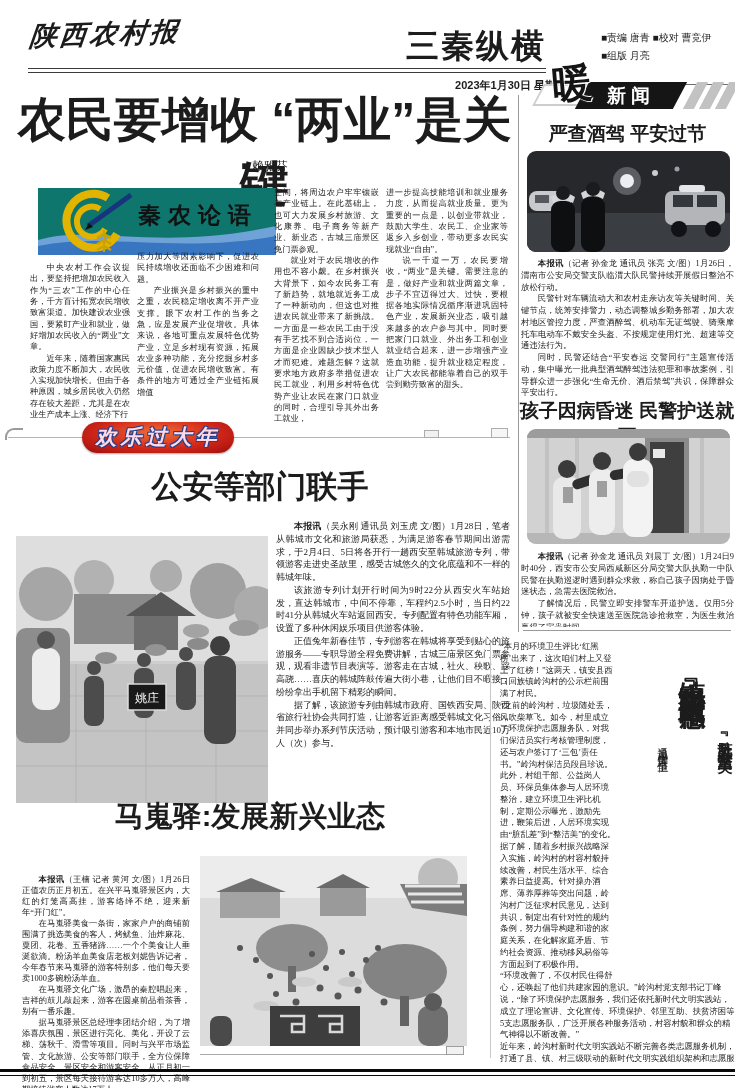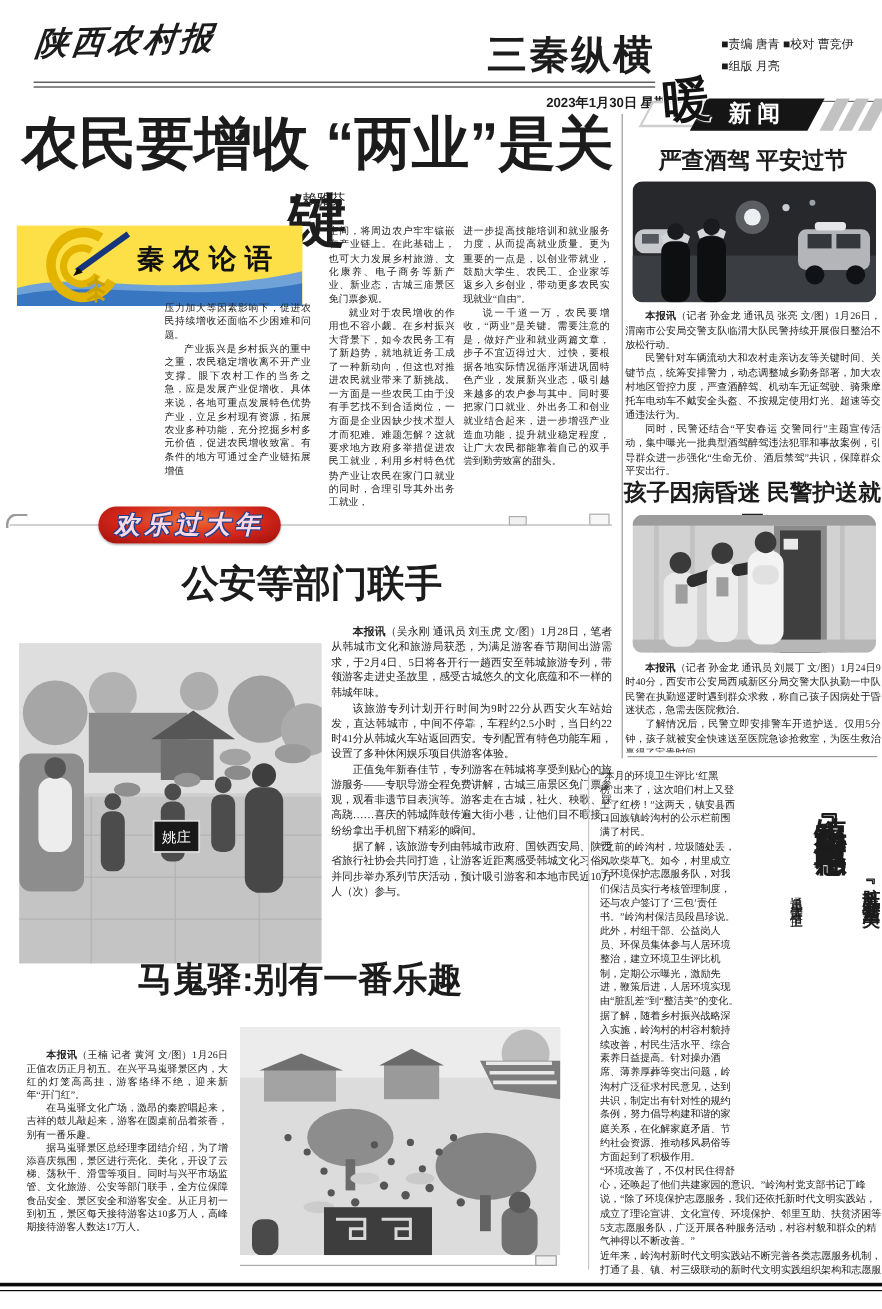--- a/index.html
+++ b/index.html
@@ -26,21 +26,21 @@
   .credits { left:601px; top:29px; font-size:10px; line-height:1.8; white-space:nowrap; }
   .credits-rule { left:598px; top:84px; width:137px; height:1px; background:#6c6c6c; }
 
   
   .main-headline { left:12px; top:88px; width:505px; text-align:center;
     font-size:48px; font-weight:900; letter-spacing:0px; }
   .main-byline { left:12px; top:158px; width:505px; text-align:center; font-size:12px; }
   .v-divider-main { left:518px; top:95px; width:1px; height:537px; background:#9a9a9a; }
   .v-divider-bottom { left:490px; top:642px; width:1px; height:416px; background:#c8c8c8; }
 
-  .qn-banner { left:14px; top:188px; width:238px; height:67px; overflow:hidden; background:#fde047; }
+  .qn-banner { left:38px; top:188px; width:238px; height:67px; overflow:hidden; background:#0f766e; }
   .qn-title { position:absolute; left:100px; top:12px; font-size:23px; font-weight:bold;
     letter-spacing:7px; color:#111; }
 
   .newscol { overflow:hidden; font-size:8.2px; line-height:1.38; text-align:justify; color:#222; }
   .col1 { left:30px;  top:262px; width:100px; height:172px; }
   .col2 { left:137px; top:251px; width:122px; height:172px; }
   .col3 { left:274px; top:187px; width:105px; height:247px; }
   .col4 { left:386px; top:187px; width:122px; height:247px; }
   .newscol p, .bodytext p { text-indent:2em; text-align:justify; }
   .newscol p.cont, .bodytext p.cont { text-indent:0; }
@@ -137,20 +137,24 @@
       <path d="M70 10 a27 27 0 1 0 9 36" stroke="#e2b400" stroke-width="8" fill="none"></path>
       <path d="M62 21 a15 15 0 1 0 5 20" stroke="#e2b400" stroke-width="6" fill="none"></path>
       <line x1="66" y1="42" x2="66" y2="64" stroke="#caa100" stroke-width="2"></line>
       <path d="M66 46 l-7 4 M66 46 l7 4 M66 52 l-7 4 M66 52 l7 4 M66 58 l-7 4 M66 58 l7 4" stroke="#caa100" stroke-width="2.5" fill="none"></path>
       <line x1="50" y1="38" x2="93" y2="7" stroke="#16357d" stroke-width="5"></line>
       <path d="M47 42 l8 -3 -4 -4 z" fill="#111"></path>
     </svg>
     <span class="qn-title">秦农论语</span>
   </div>
 
+  <div class="abs newscol col1">
+    <p>中央农村工作会议提出，要坚持把增加农民收入作为“三农”工作的中心任务，千方百计拓宽农民增收致富渠道。加快建设农业强国，要紧盯产业和就业，做好增加农民收入的“两业”文章。</p>
+    <p>近年来，随着国家惠民政策力度不断加大，农民收入实现加快增长。但由于各种原因，城乡居民收入仍然存在较大差距，尤其是在农业生产成本上涨、经济下行</p>
+  </div>
   <div class="abs newscol col2">
     <p class="cont">压力加大等因素影响下，促进农民持续增收还面临不少困难和问题。</p>
     <p>产业振兴是乡村振兴的重中之重，农民稳定增收离不开产业支撑。眼下农村工作的当务之急，应是发展产业促增收。具体来说，各地可重点发展特色优势产业，立足乡村现有资源，拓展农业多种功能，充分挖掘乡村多元价值，促进农民增收致富。有条件的地方可通过全产业链拓展增值</p>
   </div>
   <div class="abs newscol col3">
     <p class="cont">空间，将周边农户牢牢镶嵌在产业链上。在此基础上，也可大力发展乡村旅游、文化康养、电子商务等新产业、新业态，古城三庙景区免门票参观。</p>
     <p>就业对于农民增收的作用也不容小觑。在乡村振兴大背景下，如今农民务工有了新趋势，就地就近务工成了一种新动向，但这也对推进农民就业带来了新挑战。一方面是一些农民工由于没有手艺找不到合适岗位，一方面是企业因缺少技术型人才而犯难。难题怎解？这就要求地方政府多举措促进农民工就业，利用乡村特色优势产业让农民在家门口就业的同时，合理引导其外出务工就业，</p>
   </div>
   <div class="abs newscol col4">
     <p class="cont">进一步提高技能培训和就业服务力度，从而提高就业质量。更为重要的一点是，以创业带就业，鼓励大学生、农民工、企业家等返乡入乡创业，带动更多农民实现就业“自由”。</p>
@@ -202,24 +206,25 @@
     </svg>
   </div>
 
   <div class="abs bodytext hc-text">
     <p><strong class="lead">本报讯</strong><span>（吴永刚 通讯员 刘玉虎 文/图）1月28日，笔者从韩城市文化和旅游局获悉，为满足游客春节期间出游需求，于2月4日、5日将各开行一趟西安至韩城旅游专列，带领游客走进史圣故里，感受古城悠久的文化底蕴和不一样的韩城年味。</span></p>
     <p>该旅游专列计划开行时间为9时22分从西安火车站始发，直达韩城市，中间不停靠，车程约2.5小时，当日约22时41分从韩城火车站返回西安。专列配置有特色功能车厢，设置了多种休闲娱乐项目供游客体验。</p>
     <p>正值兔年新春佳节，专列游客在韩城将享受到贴心的旅游服务——专职导游全程免费讲解，古城三庙景区免门票参观，观看非遗节目表演等。游客走在古城，社火、秧歌、踩高跷……喜庆的韩城阵鼓传遍大街小巷，让他们目不暇接，纷纷拿出手机留下精彩的瞬间。</p>
     <p>据了解，该旅游专列由韩城市政府、国铁西安局、陕西省旅行社协会共同打造，让游客近距离感受韩城文化习俗，并同步举办系列节庆活动，预计吸引游客和本地市民近10万人（次）参与。</p>
   </div>
 
-  <div class="abs mw-headline sans">马嵬驿:别有一番乐趣</div>
+  <div class="abs mw-headline sans">马嵬驿:发展新兴业态</div>
 
   <div class="abs bodytext mw-text">
     <p><strong class="lead">本报讯</strong><span>（王楠 记者 黄河 文/图）1月26日正值农历正月初五。在兴平马嵬驿景区内，大红的灯笼高高挂，游客络绎不绝，迎来新年“开门红”。</span></p>
+    <p>在马嵬驿美食一条街，家家户户的商铺前围满了挑选美食的客人，烤鱿鱼、油炸麻花、粟团、花卷、五香猪蹄……一个个美食让人垂涎欲滴。粉汤羊血美食店老板刘妮告诉记者，今年春节来马嵬驿的游客特别多，他们每天要卖1000多碗粉汤羊血。</p>
     <p>在马嵬驿文化广场，激昂的秦腔唱起来，吉祥的鼓儿敲起来，游客在圆桌前品着茶香，别有一番乐趣。</p>
     <p>据马嵬驿景区总经理李团结介绍，为了增添喜庆氛围，景区进行亮化、美化，开设了云梯、荡秋千、滑雪等项目。同时与兴平市场监管、文化旅游、公安等部门联手，全方位保障食品安全、景区安全和游客安全。从正月初一到初五，景区每天接待游客达10多万人，高峰期接待游客人数达17万人。</p>
   </div>
 
   <div class="abs photo photo-courtyard">
     <svg width="267" height="190" viewBox="0 0 267 190">
       <rect width="267" height="190" fill="#dcdcdc"></rect>
       <rect width="267" height="42" fill="#ececec"></rect>
       <circle cx="238" cy="22" r="20" fill="#bdbdbd"></circle>
       <rect x="20" y="34" width="60" height="28" fill="#a3a3a3"></rect>

